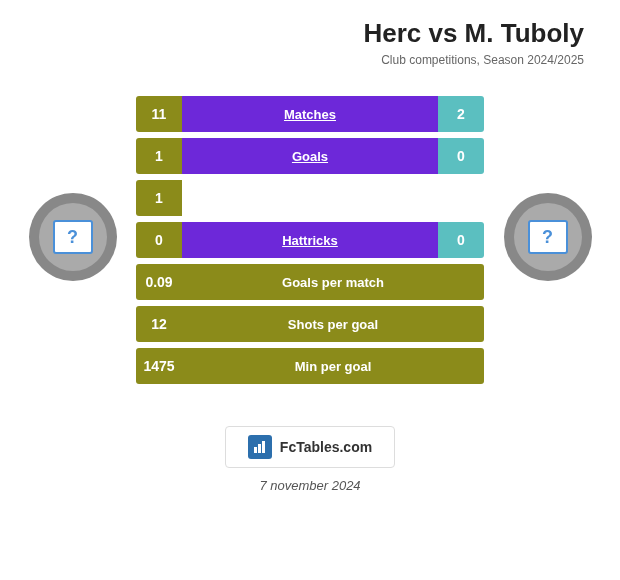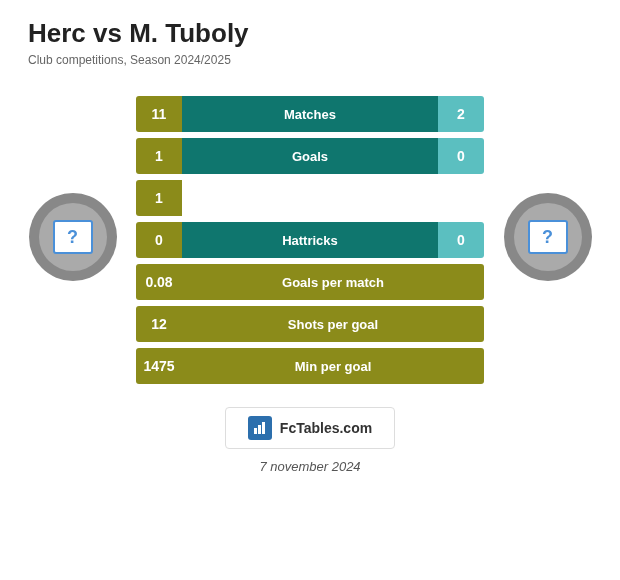--- a/index.html
+++ b/index.html
@@ -10,22 +10,22 @@
       background: #ffffff;
       font-family: Arial, sans-serif;
       display: flex;
       flex-direction: column;
       align-items: center;
       overflow: hidden;
     }
 
     .header {
       width: 100%;
-      text-align: left;
-      padding: 18px 28px 8px;
+      text-align: right;
+      padding: 18px 36px 8px;
     }
 
     .main-title {
       font-size: 26px;
       font-weight: bold;
       color: #222;
       margin-bottom: 4px;
     }
 
     .subtitle {
@@ -130,38 +130,39 @@
       font-weight: bold;
       color: #fff;
       position: relative;
     }
 
     .stat-label-bar.olive {
       background: #8b8b1a;
     }
 
     .stat-label-bar.teal {
-      background: #0f766e;
+      background: #6d28d9;
+      text-decoration: underline;
     }
 
     .stat-right-val {
       background: #5bbfc0;
       color: #fff;
       font-size: 14px;
       font-weight: bold;
       width: 46px;
       height: 100%;
       display: flex;
       align-items: center;
       justify-content: center;
       flex-shrink: 0;
     }
 
     .fctables-banner {
-      margin-top: 12px;
+      margin-top: 31px;
       background: #fff;
       border: 1px solid #ddd;
       border-radius: 4px;
       padding: 8px 22px;
       display: flex;
       align-items: center;
       gap: 8px;
       font-size: 14px;
       font-weight: bold;
       color: #333;
@@ -231,21 +232,21 @@
         </div>
         <div class="stat-row">
           <div class="stat-left-val">1</div>
         </div>
         <div class="stat-row">
           <div class="stat-left-val">0</div>
           <div class="stat-label-bar teal">Hattricks</div>
           <div class="stat-right-val">0</div>
         </div>
         <div class="stat-row">
-          <div class="stat-left-val">0.08</div>
+          <div class="stat-left-val">0.09</div>
           <div class="stat-label-bar olive">Goals per match</div>
         </div>
         <div class="stat-row">
           <div class="stat-left-val">12</div>
           <div class="stat-label-bar olive">Shots per goal</div>
         </div>
         <div class="stat-row">
           <div class="stat-left-val">1475</div>
           <div class="stat-label-bar olive">Min per goal</div>
         </div>

